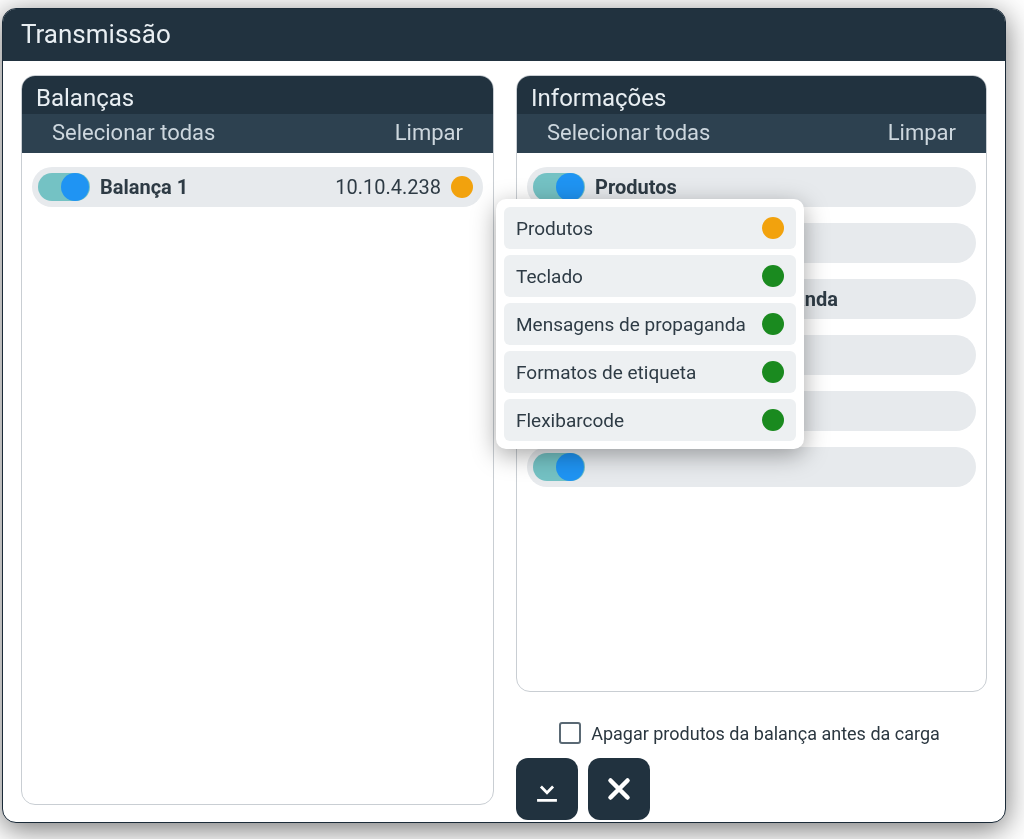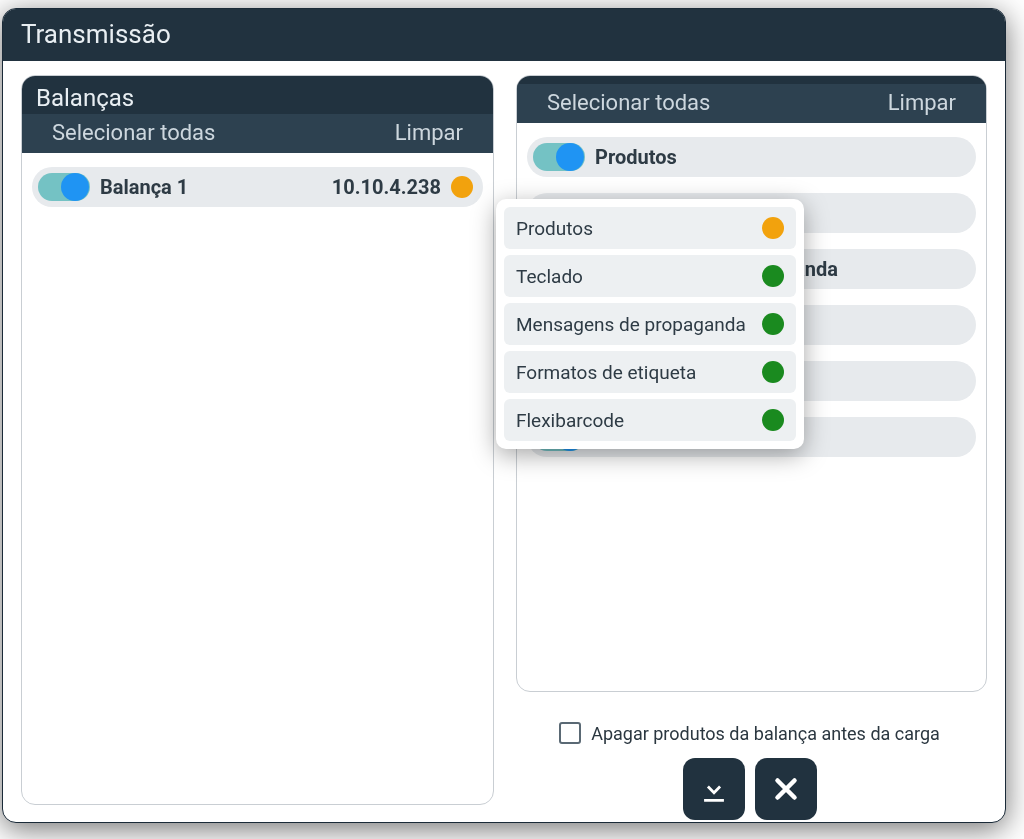--- a/index.html
+++ b/index.html
@@ -88,39 +88,39 @@
     flex-shrink: 0;
   }
   .toggle .knob {
     position: absolute;
     right: 1px; top: 0px;
     width: 28px; height: 28px;
     background: #1f94f3;
     border-radius: 50%;
   }
   .row .label { font-weight: 700; flex: 1 1 auto; }
-  .row .ip { font-weight: 700; margin-right: 10px; text-align: right; }
+  .row .ip { font-weight: 400; margin-right: 10px; text-align: right; }
   .dot {
     width: 22px; height: 22px; border-radius: 50%;
     flex-shrink: 0;
   }
   .dot.orange { background: #f2a20d; }
   .dot.green  { background: #1a8a1f; }
 
   .right-col {
     display: flex;
     flex-direction: column;
     flex: 1 1 0;
     max-width: 478px;
   }
   .below-right {
     margin-top: 30px;
     display: flex;
     flex-direction: column;
-    align-items: center;
+    align-items: flex-start;
     gap: 14px;
     padding-right: 4px;
   }
   .chk-row {
     display: flex;
     align-items: center;
     gap: 10px;
     align-self: center;
     font-size: 18px;
     color: #2b3740;
@@ -195,20 +195,21 @@
           <span class="ip">10.10.4.238</span>
           <span class="dot orange"></span>
         </div>
       </div>
     </div>
 
     <div class="right-col">
 
       <div class="panel panel-right">
         <div class="panel-head">
+          <div class="panel-title">Informações</div>
           <div class="panel-sub">
             <span>Selecionar todas</span>
             <span>Limpar</span>
           </div>
         </div>
         <div class="panel-body">
           <div class="row">
             <div class="toggle">
                 <div class="knob"></div>
               </div>

